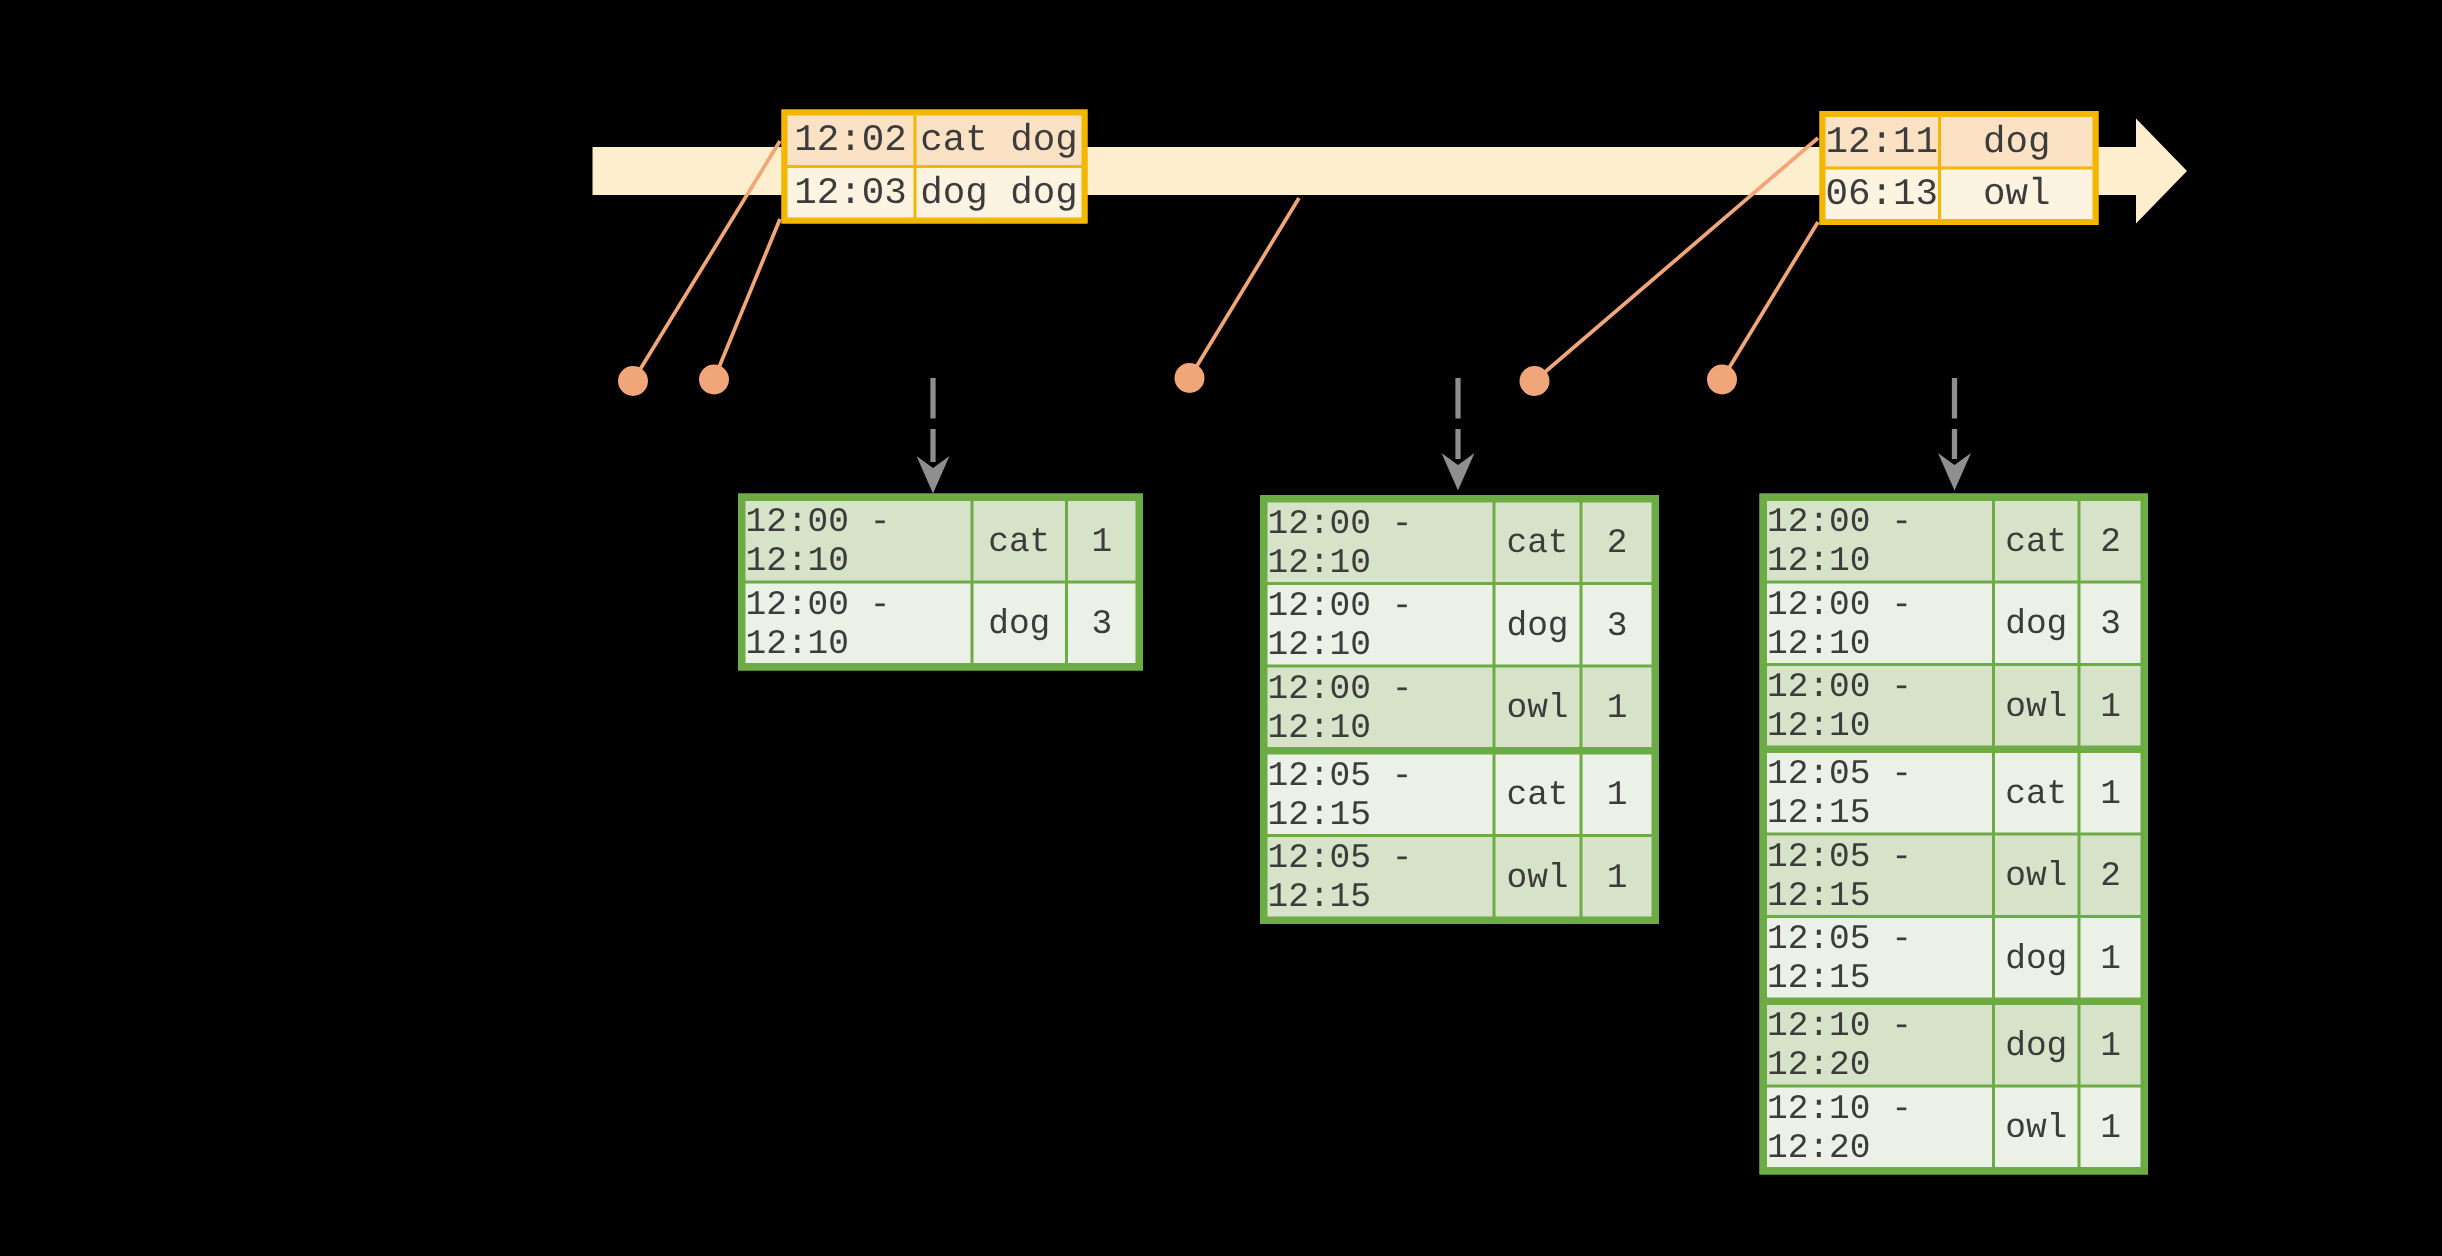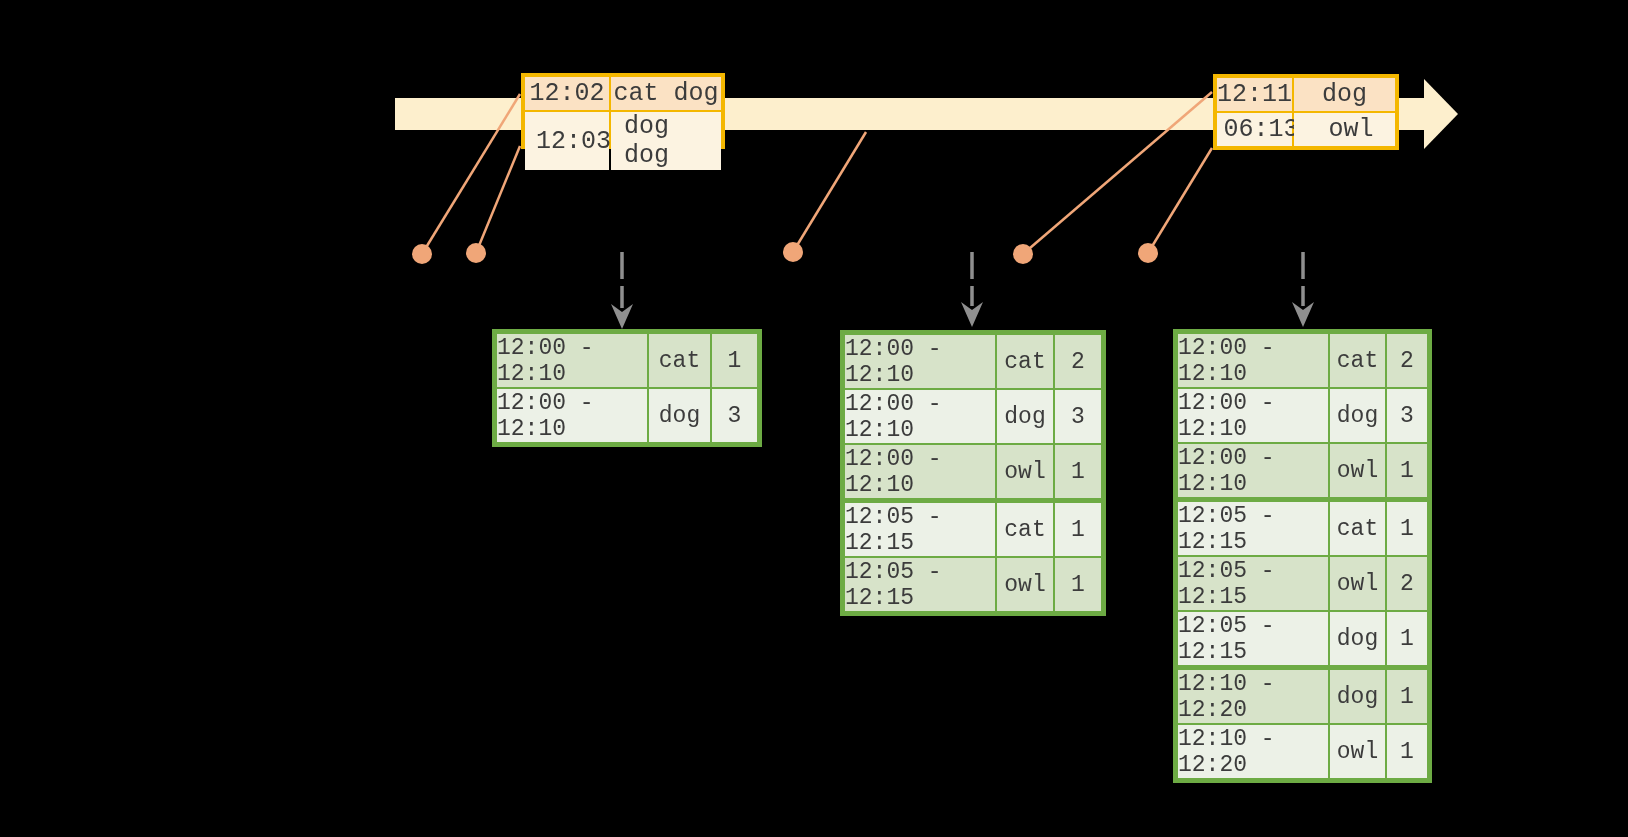--- a/index.html
+++ b/index.html
@@ -32,21 +32,21 @@
   .event-table{
     position:absolute;border:4px solid var(--event-border);
     background:var(--event-border);
     display:flex;flex-direction:column;row-gap:2px;
   }
   .erow{display:grid;column-gap:2px;height:33px;}
   #et1 .erow,#et2 .erow{grid-template-columns:84px 110px;}
   #et3 .erow{grid-template-columns:75px 101px;}
   .erow .cell{display:flex;align-items:center;justify-content:center;font-size:25px;}
   .erow.odd .cell{background:var(--event-row-odd);}
-  .erow.even .cell{background:var(--event-row-even);padding-left:13px;}
+  .erow.even .cell{background:var(--event-row-even);}
 
   
   .result-table{
     position:absolute;border:5px solid var(--result-border);
     background:var(--result-border);
     display:flex;flex-direction:column;row-gap:2px;
   }
   .rrow{display:grid;column-gap:2px;height:53px;}
   .rrow.group-start{margin-top:3px;}
   #rt1 .rrow{grid-template-columns:150px 61px 45px;}

